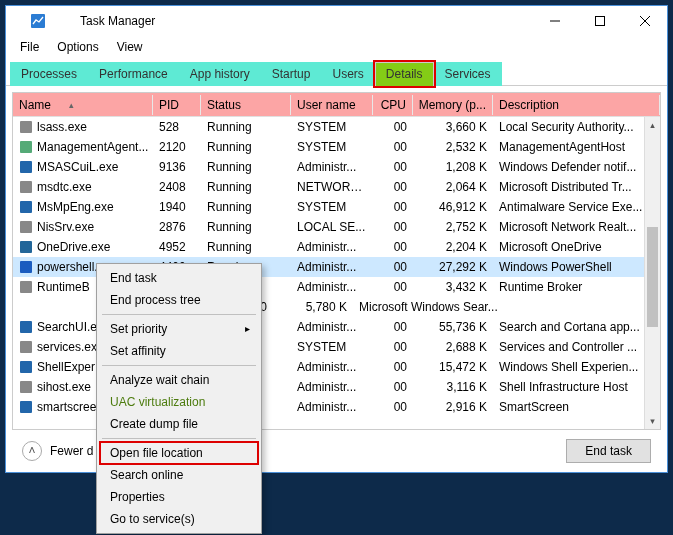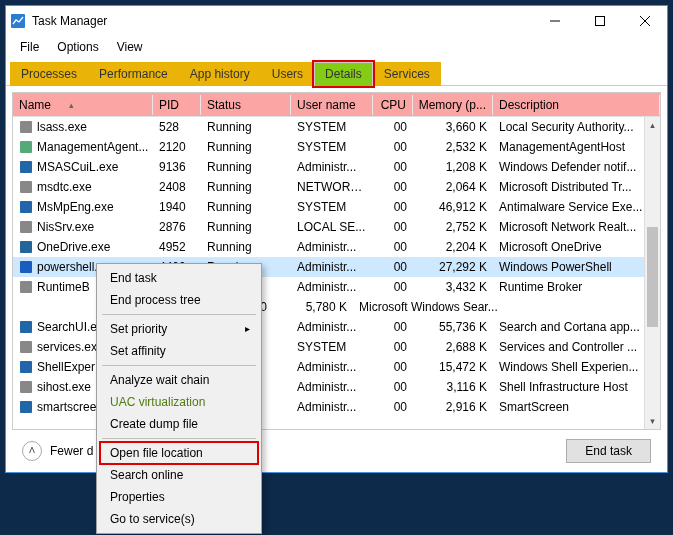--- a/index.html
+++ b/index.html
@@ -1,26 +1,26 @@
 <!DOCTYPE html>
 <html><head>
 <meta charset="utf-8">
 <style>
   * { box-sizing: border-box; margin: 0; padding: 0; font-family: "Segoe UI", Tahoma, sans-serif; font-size: 12px; }
   body { background: #0d2a4a; width: 673px; height: 535px; overflow: hidden; position: relative; }
   .window { position: absolute; left: 5px; top: 5px; width: 663px; height: 468px; background: #fff; border: 1px solid #4a90d9; display: flex; flex-direction: column; }
-  .titlebar { height: 30px; display: flex; align-items: center; padding-left: 4px; background: #fff; }
+  .titlebar { height: 30px; display: flex; align-items: center; padding-left: 24px; background: #fff; gap: 28px; }
   .title-icon { width: 16px; height: 16px; margin-right: 6px; }
   .title-text { flex: 1; font-size: 12px; }
   .win-btns { display: flex; }
   .win-btn { width: 45px; height: 30px; display: flex; align-items: center; justify-content: center; }
   .menubar { height: 22px; display: flex; align-items: center; padding-left: 6px; gap: 2px; }
   .menu-item { padding: 2px 8px; }
   .tabbar { display: flex; border-bottom: 1px solid #ccc; padding-left: 4px; margin-top: 4px; }
-  .tab { padding: 4px 10px 5px; border: 1px solid transparent; border-bottom: none; margin-bottom: -1px; background: #eab308; color: #333; }
+  .tab { padding: 4px 10px 5px; border: 1px solid transparent; border-bottom: none; margin-bottom: -1px; background: #5eead4; color: #333; }
   .tab.active { border-color: #ccc; background: #84cc16; position: relative; }
   .tab.highlighted-red { outline: 2px solid #d00; }
   .content { flex: 1; overflow: hidden; display: flex; flex-direction: column; padding: 6px 6px 0 6px; }
   .table-wrap { flex: 1; border: 1px solid #ccc; overflow: hidden; position: relative; }
   .thead { display: flex; border-bottom: 1px solid #e0e0e0; background: #fca5a5; height: 24px; align-items: center; }
   .th { padding: 3px 6px; border-right: 1px solid #e8e8e8; white-space: nowrap; overflow: hidden; text-overflow: ellipsis; display: flex; align-items: center; }
   .th.name { width: 140px; }
   .th.pid { width: 48px; }
   .th.status { width: 90px; }
   .th.user { width: 82px; }
@@ -89,20 +89,21 @@
   <div class="menubar">
     <span class="menu-item">File</span>
     <span class="menu-item">Options</span>
     <span class="menu-item">View</span>
   </div>
 
   <div class="tabbar">
     <div class="tab">Processes</div>
     <div class="tab">Performance</div>
     <div class="tab">App history</div>
+    <div class="tab">Startup</div>
     <div class="tab">Users</div>
     <div class="tab active highlighted-red">Details</div>
     <div class="tab">Services</div>
   </div>
 
   <div class="content">
     <div class="table-wrap">
       <div class="thead">
         <div class="th name">
             <span>Name</span>

